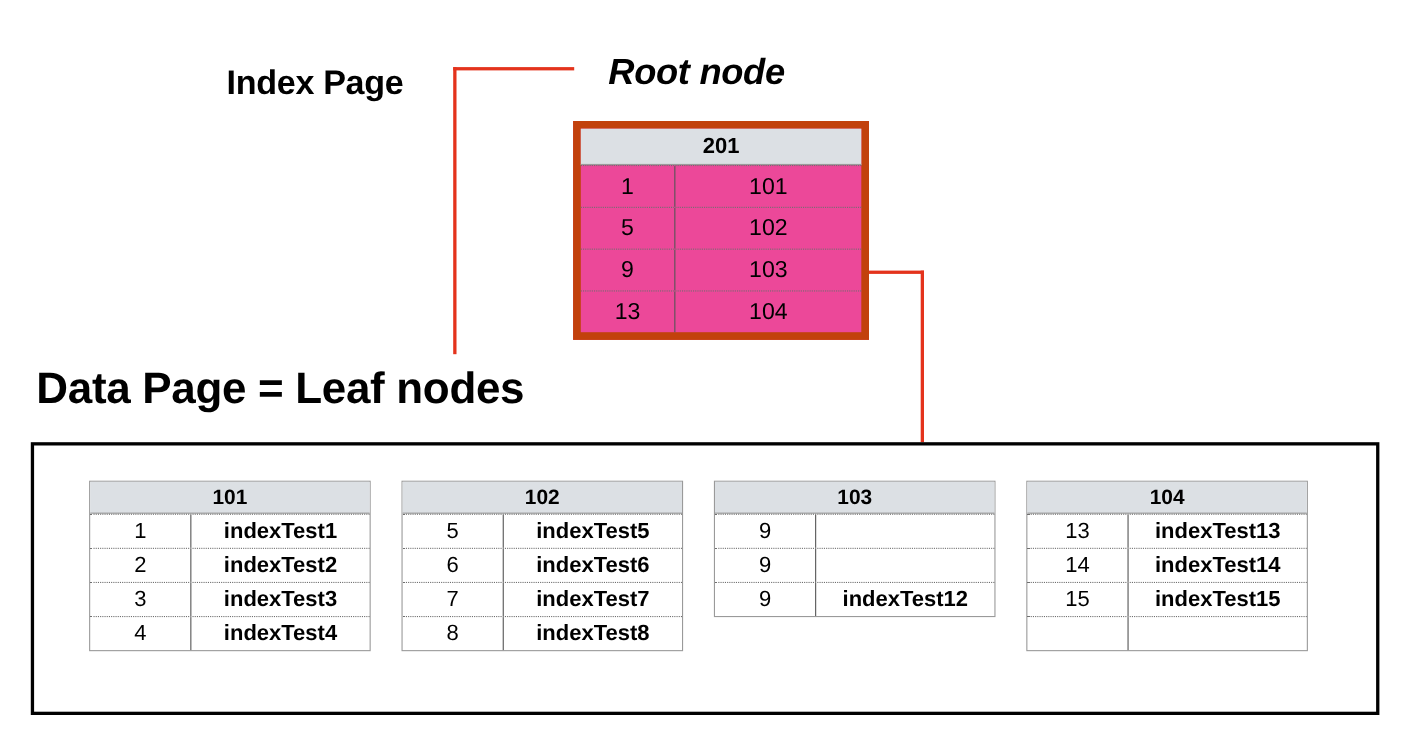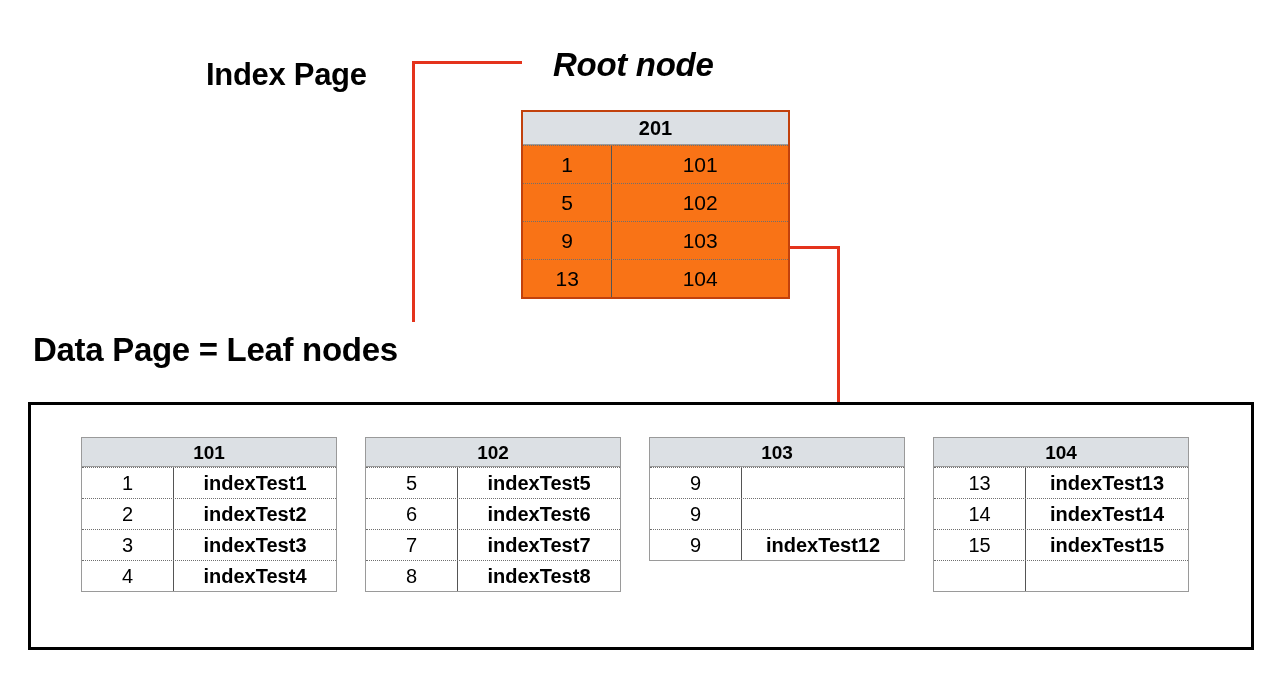--- a/index.html
+++ b/index.html
@@ -18,42 +18,42 @@
   
   .heading {
     position: absolute;
     font-weight: bold;
     color: #000000;
     white-space: nowrap;
     letter-spacing: -0.3px;
   }
   #index-page-label { left: 184px; top: 57px; font-size: 31px; margin-left: 22px; }
   #root-node-label  { left: 553px; top: 46px; font-size: 33px; font-style: italic; }
-  #data-page-label  { left: 33px;  top: 331px; font-size: 33px; }
+  #data-page-label  { left: 33px;  top: 331px; font-size: 40px; }
 
   
   .connector { position: absolute; background: #e4331c; }
   #index-connector-h { left: 412px; top: 61px;  width: 110px; height: 3px; }
   #index-connector-v { left: 412px; top: 61px;  width: 3px;   height: 261px; }
 
   #root-arrow-h { left: 790px; top: 246px; width: 50px; height: 3px; }
   #root-arrow-v { left: 837px; top: 246px; width: 3px;  height: 180px; }
   #root-arrow-head {
     left: 830px; top: 421px;
     width: 0; height: 0; background: transparent;
     border-left: 8px solid transparent;
     border-right: 8px solid transparent;
     border-top: 14px solid #e4331c;
   }
 
   
   .node {
     position: absolute;
-    background: #f97316;
-    border: 2px solid #c2410c;
+    background: #ec4899;
+    border: 7px solid #c2410c;
     border-collapse: collapse;
   }
   .node-header {
     background: #dce0e4;
     border-bottom: 1px solid #9a9a9a;
     text-align: center;
     font-weight: bold;
     color: #000;
     line-height: 1;
     display: flex;

